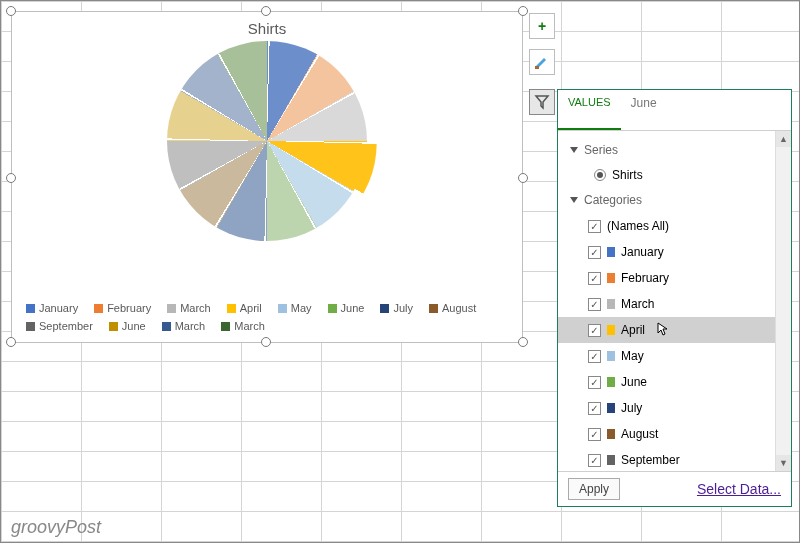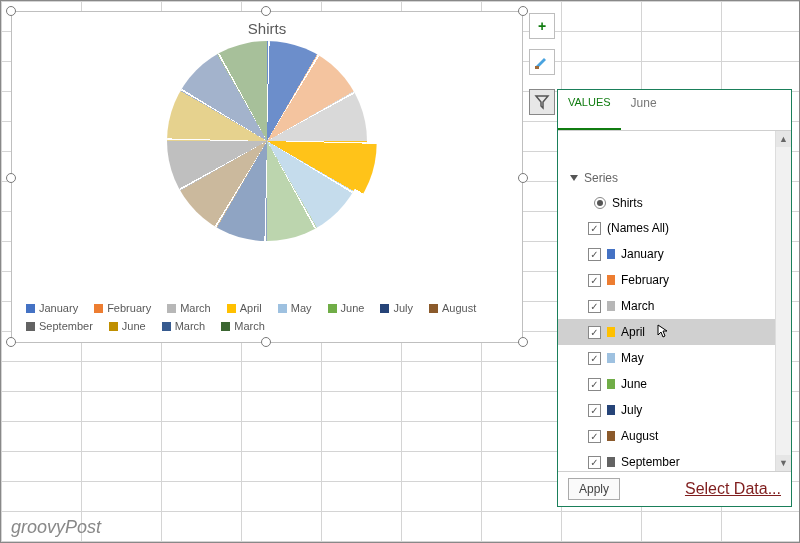--- a/index.html
+++ b/index.html
@@ -120,21 +120,21 @@
     flex: 1;
     padding: 6px 0 6px 10px;
     overflow: hidden;
   }
   .tree-row {
     display:flex; align-items:center;
     gap:6px; height:26px;
     padding-left: 2px;
     position: relative;
   }
-  .tree-row.group { color:#656565; font-weight:500;margin-top:28px; }
+  .tree-row.group { color:#656565; font-weight:500; }
   .tree-row.child { padding-left: 20px; }
   .tree-row.radio  { padding-left: 26px; height:24px;}
   .tri {
     width:0; height:0; border-left:4px solid transparent;
     border-right:4px solid transparent; border-top:6px solid #555;
   }
   .chk {
     width:13px; height:13px;
     border:1px solid #888; background:#fff;
     display:flex; align-items:center; justify-content:center;
@@ -164,21 +164,21 @@
   .fp-footer {
     border-top:1px solid #cfcfcf;
     display:flex; align-items:center; justify-content:space-between;
     padding: 6px 10px;
   }
   .apply-btn {
     border:1px solid #aaa; background:#fafafa;
     padding: 3px 10px; color:#444;
   }
   .select-data {
-    color:#7f1d1d; text-decoration:underline; font-size:16px;
+    color:#4c1d95; text-decoration:underline; font-size:14px;
   }
   .watermark {
     position:absolute; left:10px; bottom:4px;
     font-style: italic; font-size: 18px;
     color:#888;
   }
   .cursor {
     position:absolute; font-size:14px; color:#000;
   }
 </style>
@@ -276,20 +276,24 @@
   </div>
   <div class="fp-body">
     <div class="tree-row group">
       <span class="tri"></span>
       <span>Series</span>
     </div>
     <div class="tree-row radio">
       <span class="radio-dot"></span>
       <span>Shirts</span>
     </div>
+    <div class="tree-row group">
+      <span class="tri"></span>
+      <span>Categories</span>
+    </div>
     <div class="tree-row child">
       <span class="chk">✓</span>
       <span>(Names All)</span>
     </div>
     <div id="cat-rows">
         <div class="tree-row child">
           <span class="chk">✓</span>
           <span class="cat-swatch" style="background: rgb(68, 114, 196);"></span>
           <span>January</span>
         </div>

